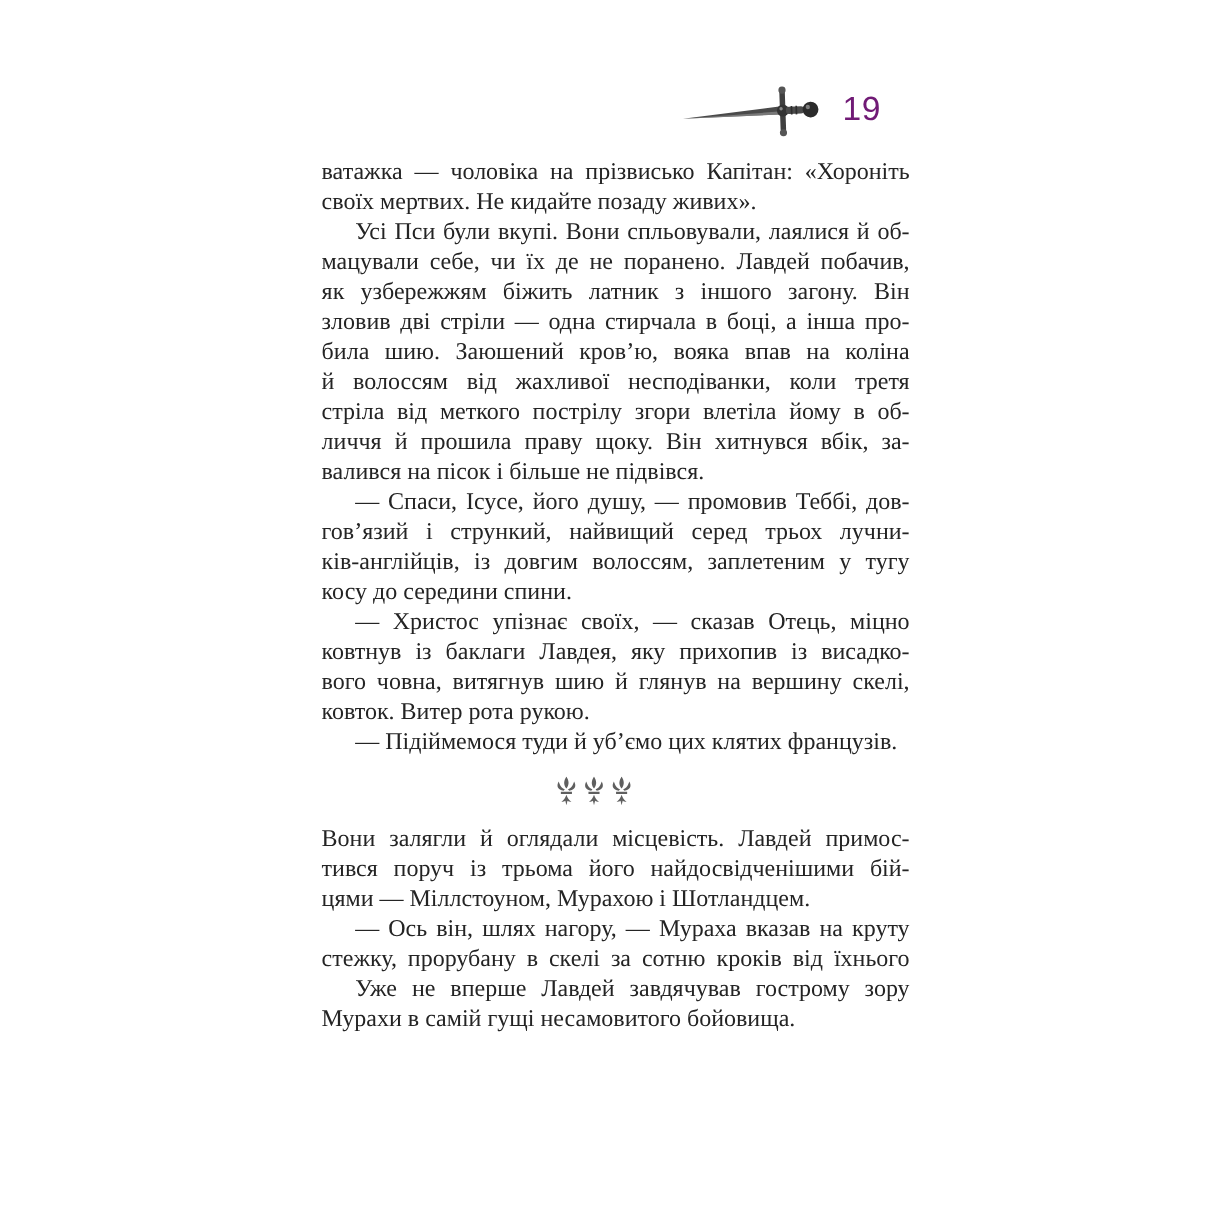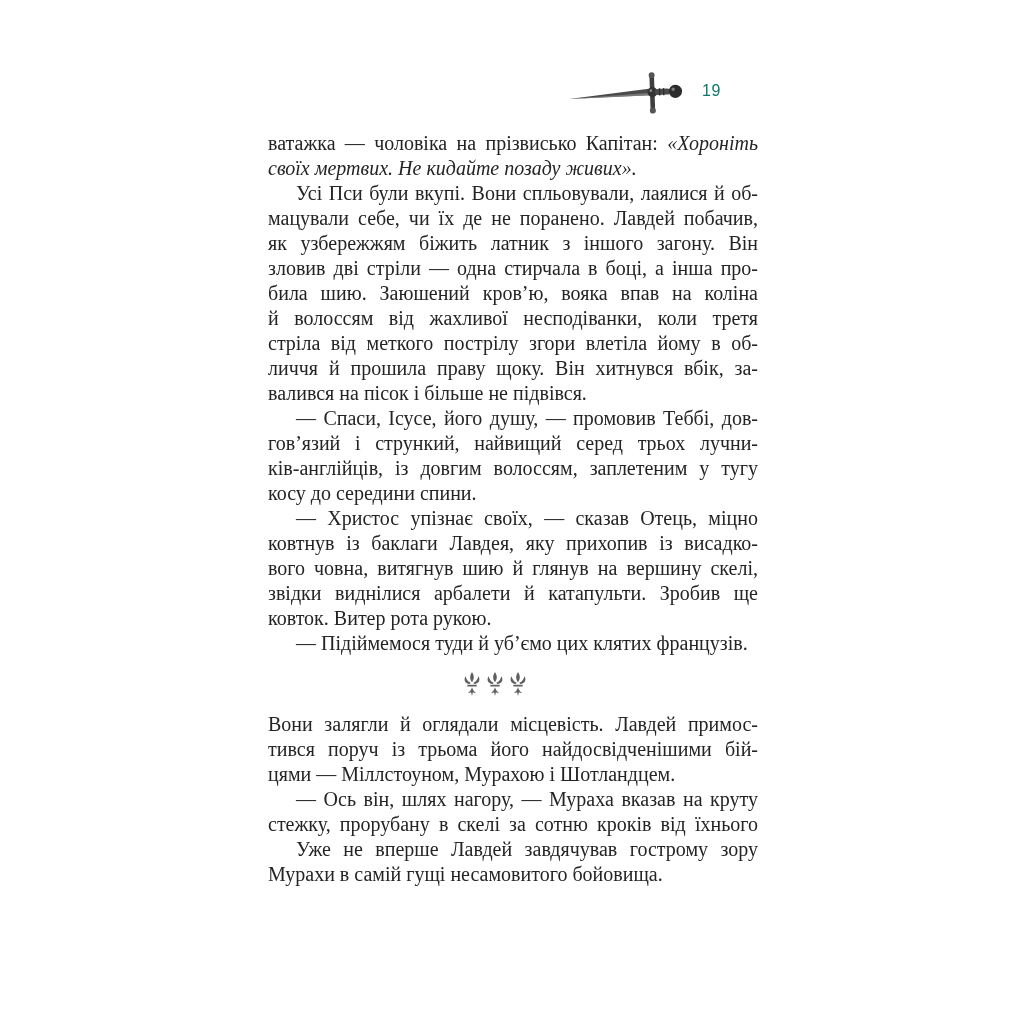--- a/index.html
+++ b/index.html
@@ -18,36 +18,36 @@
     position:relative;width:1024px;height:1024px;
     background:var(--bg);overflow:hidden;
   }
   .dagger{
     position:absolute;left:566px;top:71px;
     transform:rotate(-2deg);
   }
   .pagenum{
     position:absolute;left:702px;top:79px;
     font-family:"Liberation Sans", sans-serif;
-    font-size:16px;line-height:24px;color:#0f766e;
+    font-size:28px;line-height:24px;color:#701a75;
     letter-spacing:0.5px;
   }
   .text-column{
     position:absolute;left:268px;top:131px;width:490px;
     color:var(--text);
     font-size:20px;line-height:25px;
   }
   .line{
     text-align:justify;
     text-align-last:justify;
     height:25px;overflow:hidden;
   }
   .line.last{text-align-last:left;}
   .line.indent{text-indent:28px;}
-  .it{font-style:italic;}
+  .it{}
   .separator{
     height:56px;
     display:flex;align-items:center;justify-content:center;
   }
   .separator-inner{
     display:flex;gap:3px;align-items:center;
     transform:translateX(-18px);
   }
 </style>
 </head>
@@ -93,21 +93,20 @@
         <div class="para">
           <div class="line indent"><span>— Спаси, Ісусе, його душу, — промовив Теббі, дов-</span></div>
           <div class="line"><span>гов’язий і стрункий, найвищий серед трьох лучни-</span></div>
           <div class="line"><span>ків-англійців, із довгим волоссям, заплетеним у тугу</span></div>
           <div class="line last"><span>косу до середини спини.</span></div>
         </div>
         <div class="para">
           <div class="line indent"><span>— Христос упізнає своїх, — сказав Отець, міцно</span></div>
           <div class="line"><span>ковтнув із баклаги Лавдея, яку прихопив із висадко-</span></div>
           <div class="line"><span>вого човна, витягнув шию й глянув на вершину скелі,</span></div>
-          <div class="line"><span>звідки виднілися арбалети й катапульти. Зробив ще</span></div>
           <div class="line last"><span>ковток. Витер рота рукою.</span></div>
         </div>
         <div class="para">
           <div class="line last indent"><span>— Підіймемося туди й уб’ємо цих клятих французів.</span></div>
         </div>
       </div>
 
     <div class="separator">
       <div class="separator-inner">
         <svg width="20" height="24" viewBox="0 0 20 26">

